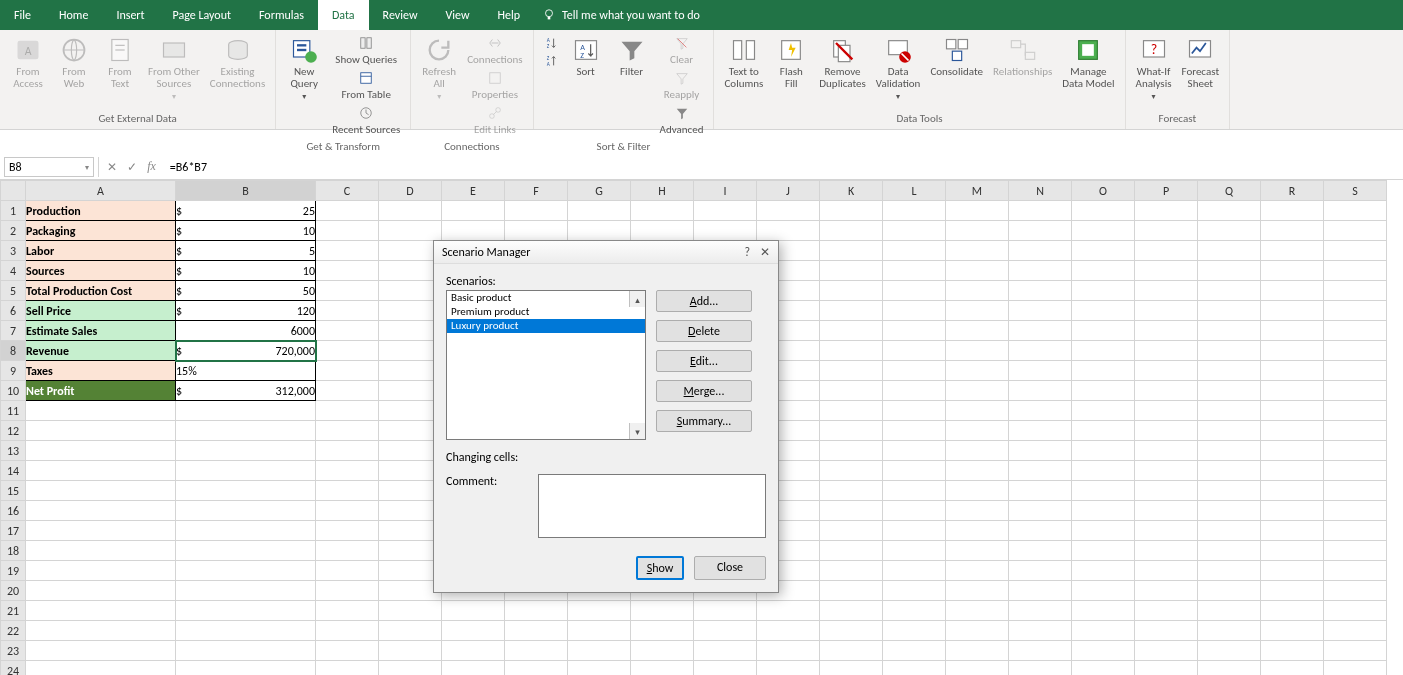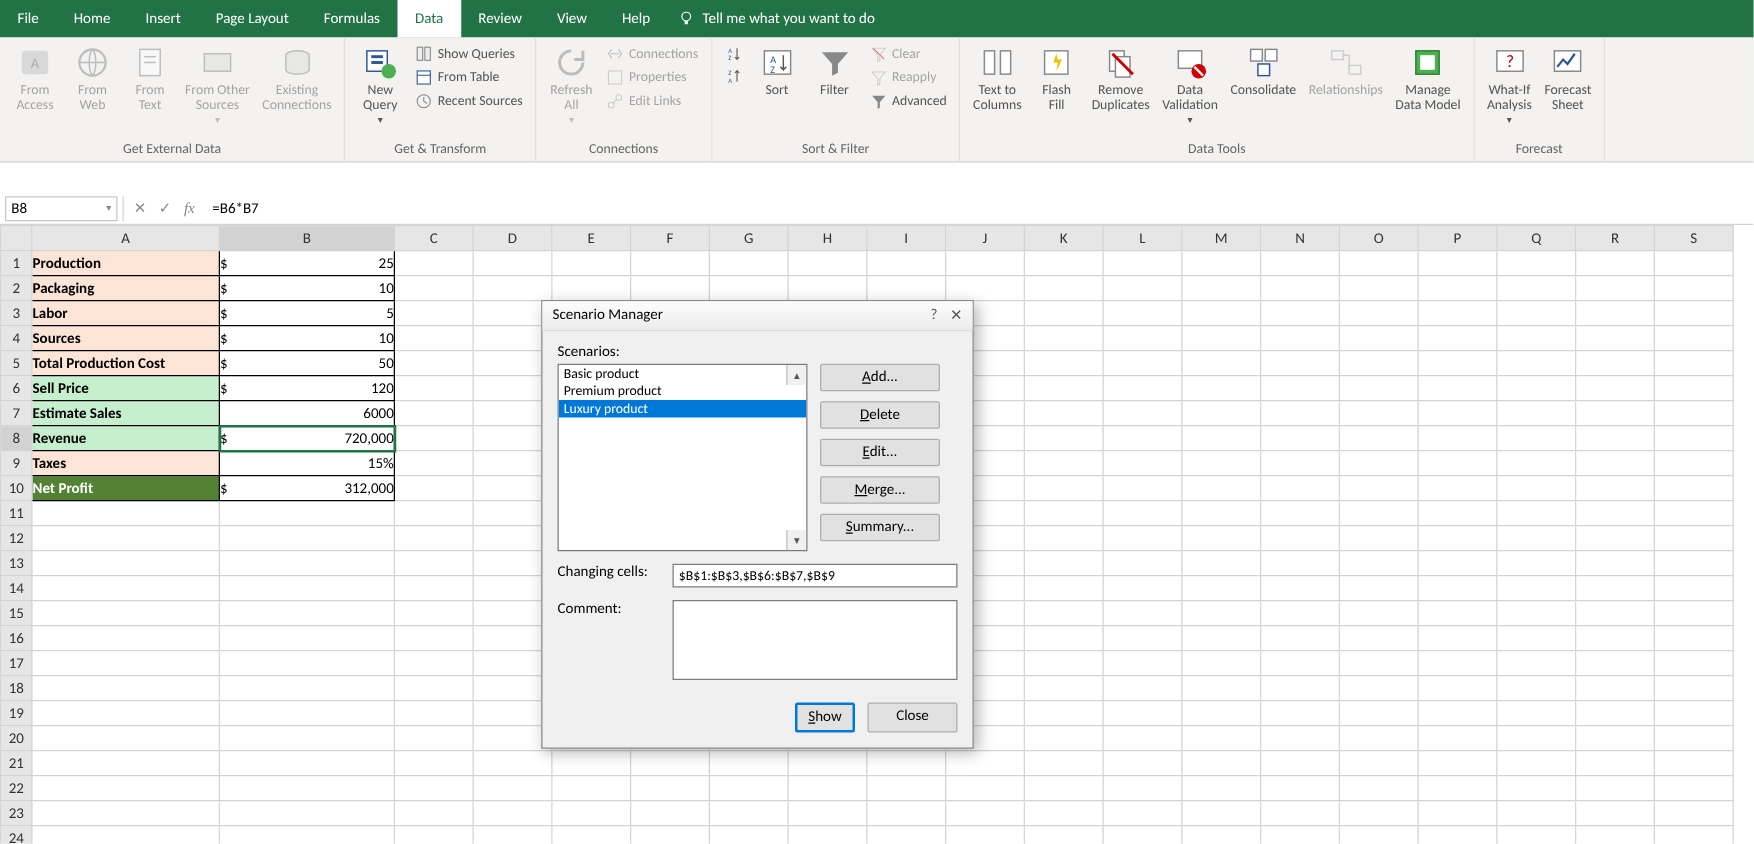--- a/index.html
+++ b/index.html
@@ -12,21 +12,21 @@
 .menubar .tellme { display: flex; align-items: center; gap: 6px; margin-left: 8px; }
 .menubar .bulb { width: 14px; height: 14px; display:inline-block; }
 
 
 .ribbon { height: 100px; border-bottom: 1px solid #d4d4d4; background: #f3f2f1; display: flex; }
 .group { border-right: 1px solid #e1dfdd; padding: 4px 8px 2px 8px; display: flex; flex-direction: column; justify-content: space-between; }
 .group-content { display: flex; gap: 6px; align-items: flex-start; }
 .group-label { text-align: center; font-size: 11px; color: #666; padding: 2px 0; }
 .rbtn { display: flex; flex-direction: column; align-items: center; gap: 2px; font-size: 11px; color: #555; min-width: 40px; text-align: center; line-height: 1.1; padding: 2px 2px; }
 .rbtn .ico { width: 28px; height: 28px; }
-.rbtn.small { flex-direction: row; gap: 4px; min-width: auto; align-items: center; }
+.rbtn.small { flex-direction: column; gap: 4px; min-width: auto; align-items: center; }
 .rbtn.small .ico { width: 14px; height: 14px; }
 .stack { display: flex; flex-direction: column; gap: 1px; }
 .dimmed { opacity: .5; }
 
 
 .fbar { height: 26px; border-bottom: 1px solid #d4d4d4; display: flex; align-items: center; background: #fff; font-size: 12px; margin-top: 24px; }
 .namebox { width: 90px; border: 1px solid #c8c8c8; height: 20px; margin: 0 4px; padding: 0 4px; display:flex; align-items:center; justify-content:space-between;}
 .fx-icons { display: flex; gap: 10px; align-items: center; padding: 0 8px; color: #888; }
 .fx-sym { font-style: italic; font-family: Liberation Serif, serif; }
 .formula-input { flex: 1; padding: 0 6px; }
@@ -658,21 +658,21 @@
           <td class="cell"></td>
           <td class="cell"></td>
           <td class="cell"></td>
           <td class="cell"></td>
         </tr>
       </tbody>
       <tbody>
         <tr>
           <th class="rowh">9</th>
           <td class="cell left lbl peach cellbordered">Taxes</td>
-          <td class="cell cellbordered" style="text-align:right">15%</td>
+          <td class="cell cellbordered" style="text-align:left">15%</td>
           <td class="cell"></td>
           <td class="cell"></td>
           <td class="cell"></td>
           <td class="cell"></td>
           <td class="cell"></td>
           <td class="cell"></td>
           <td class="cell"></td>
           <td class="cell"></td>
           <td class="cell"></td>
           <td class="cell"></td>
@@ -1069,21 +1069,20 @@
       <div class="dlg-btn-col">
         <div class="dlg-btn"><u>A</u><span>dd...</span></div>
         <div class="dlg-btn"><u>D</u><span>elete</span></div>
         <div class="dlg-btn"><u>E</u><span>dit...</span></div>
         <div class="dlg-btn"><u>M</u><span>erge...</span></div>
         <div class="dlg-btn"><u>S</u><span>ummary...</span></div>
       </div>
     </div>
     <div class="field-row">
       <div class="field-label">Changing cells:</div>
-      <div class="field-input">$B$1:$B$3,$B$6:$B$7,$B$9</div>
     </div>
     <div class="field-row">
       <div class="field-label">Comment:</div>
       <div class="field-input tall"></div>
     </div>
   </div>
   <div class="dlg-footer">
     <div class="dlg-btn primary-btn" style="width:48px"><u>S</u><span>how</span></div>
     <div class="dlg-btn" style="width:72px">Close</div>
   </div>

